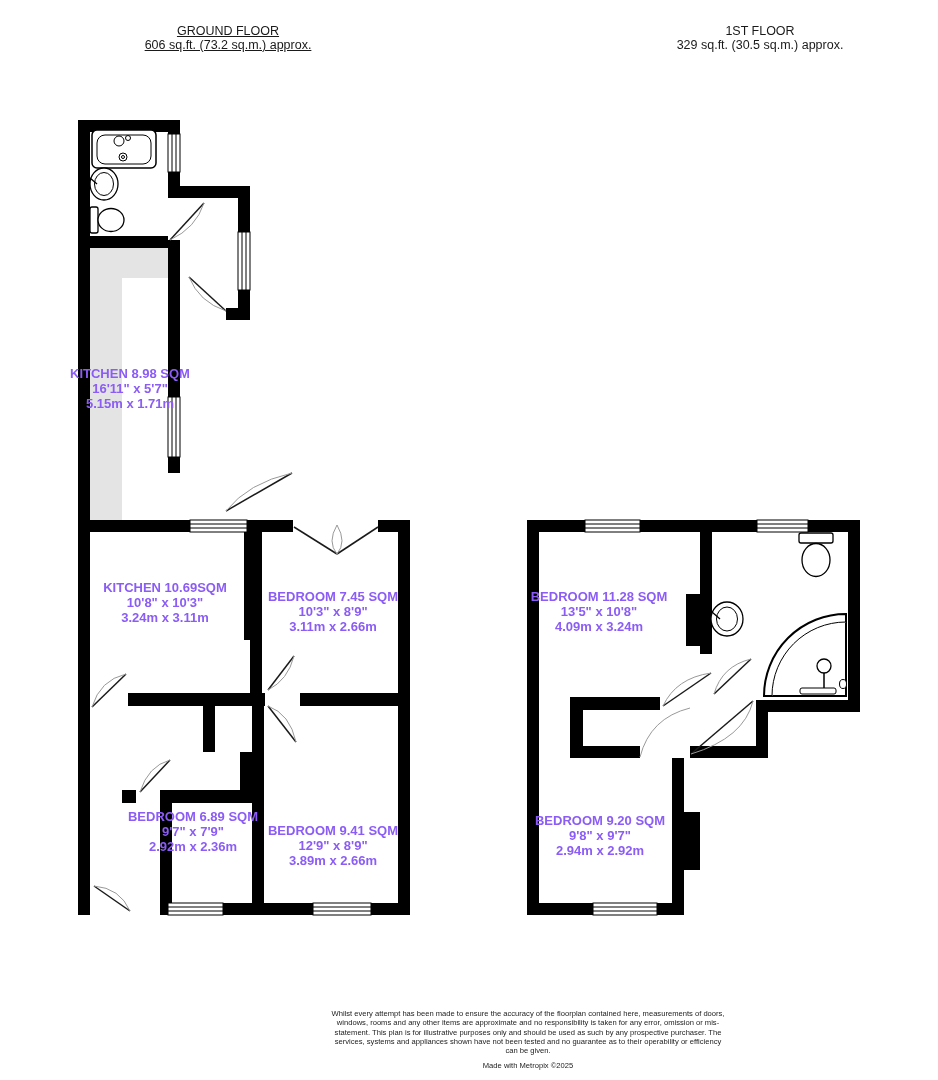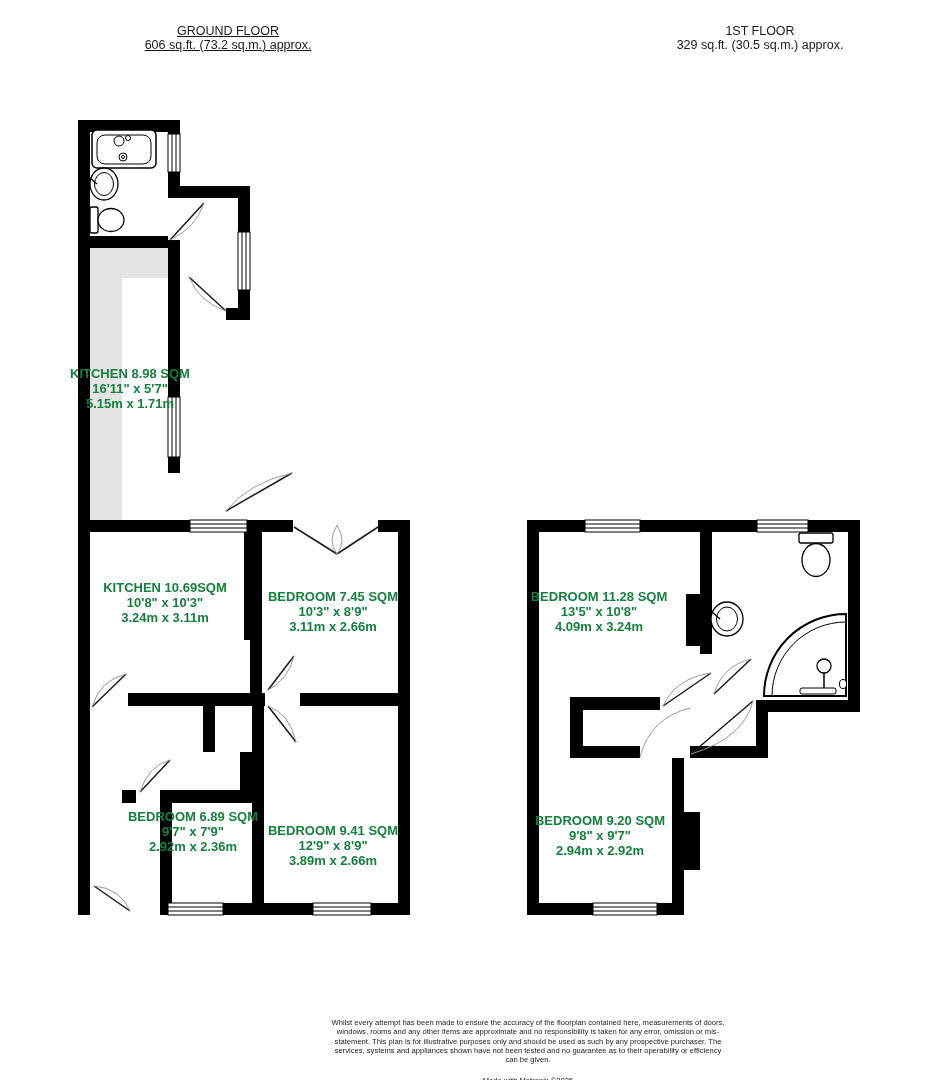--- a/index.html
+++ b/index.html
@@ -1,26 +1,26 @@
 <!DOCTYPE html>
 <html><head>
 <meta charset="utf-8">
 <style>
   html,body{margin:0;padding:0;}
   body{
     width:938px;height:1080px;position:relative;background:#ffffff;
     font-family:"Liberation Sans", sans-serif;color:#000;overflow:hidden;
   }
   .fp-header{position:absolute;text-align:center;font-size:12.5px;line-height:14px;color:#1a1a1a;}
-  .room-label{position:absolute;text-align:center;font-weight:bold;font-size:13px;line-height:15px;color:#15803d;white-space:nowrap;}
+  .room-label{position:absolute;text-align:center;font-weight:bold;font-size:13px;line-height:15px;color:#8b5cf6;white-space:nowrap;}
   .room-label .ln{display:block;}
   svg{position:absolute;left:0;top:0;}
   .footer{position:absolute;left:308px;top:1006px;width:440px;text-align:center;}
   .footer .total{font-size:12px;color:#111;margin:0 0 5px 0;}
-  .footer .disclaimer{font-size:7.6px;line-height:9.3px;color:#222;margin:12px auto;width:396px;}
+  .footer .disclaimer{font-size:7.6px;line-height:9.3px;color:#222;margin:3px auto;width:396px;}
   .footer .credit{font-size:7.6px;color:#222;margin-top:6px;}
 </style>
 </head>
 <body>
 
 <svg width="938" height="1080" viewBox="0 0 938 1080">
 
   <g>
     <rect x="90" y="248" width="78" height="30" fill="#e4e4e4"></rect>
     <rect x="90" y="248" width="32" height="272" fill="#e4e4e4"></rect>

